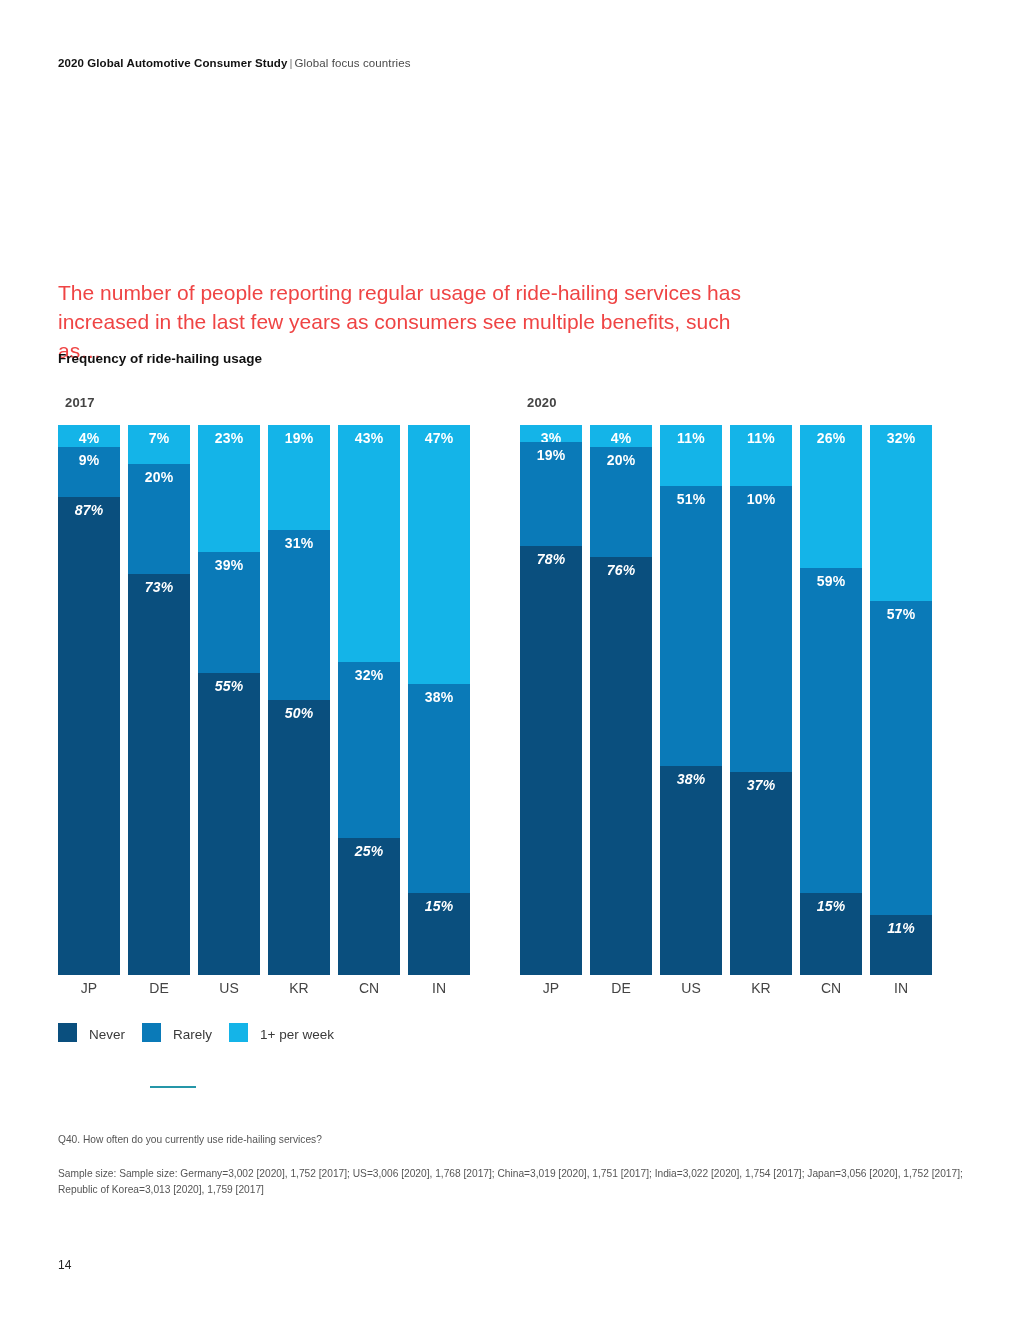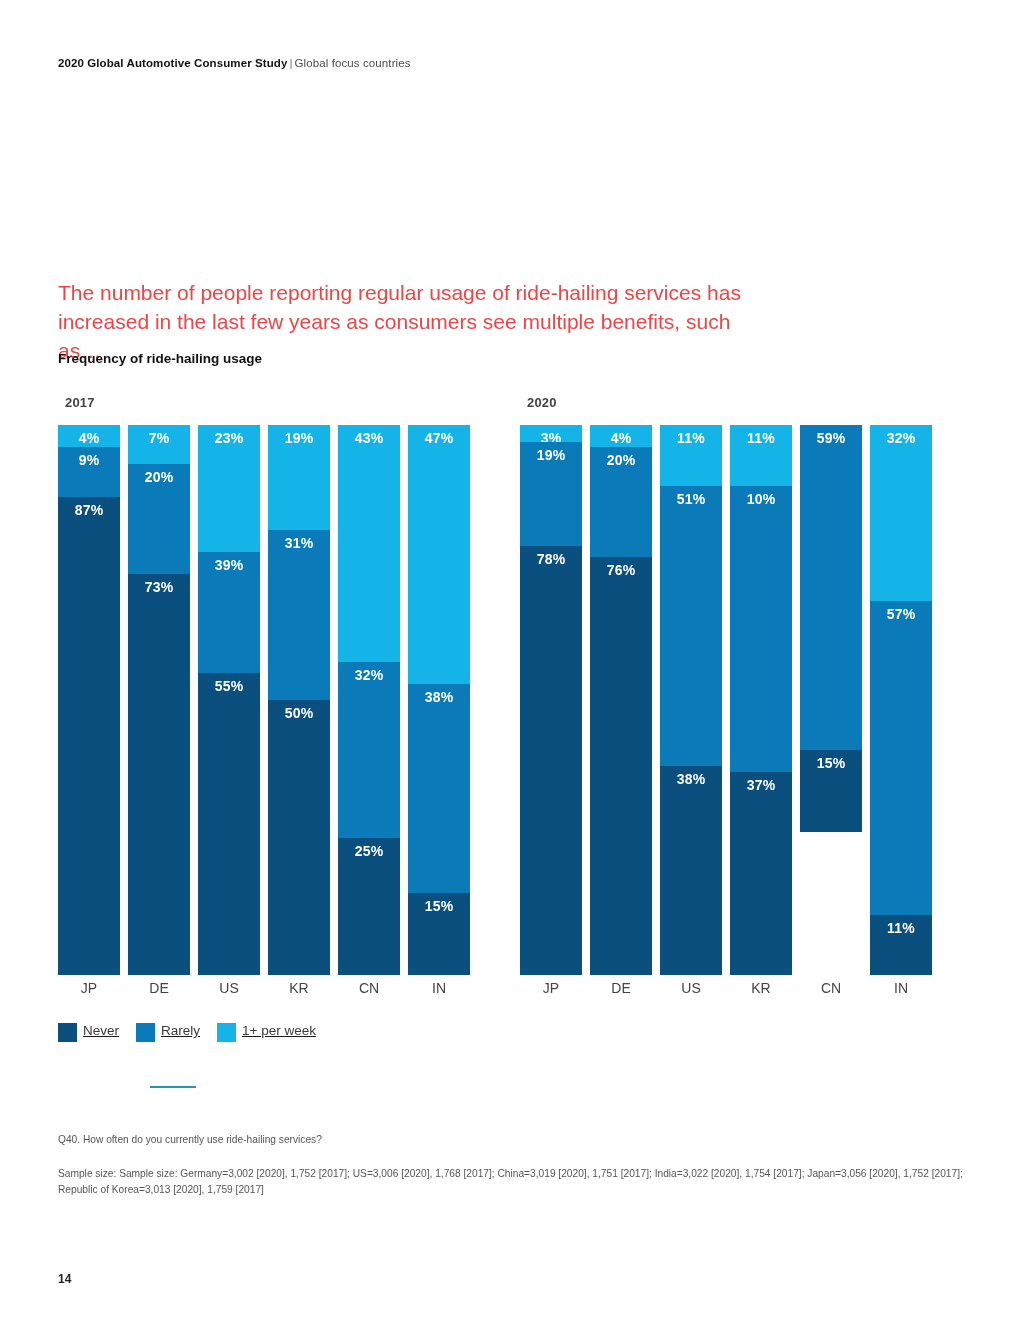--- a/index.html
+++ b/index.html
@@ -104,21 +104,21 @@
     flex-direction: column;
   }
 
   .seg {
     position: relative;
     box-sizing: border-box;
     width: 100%;
   }
   .seg-week  { background: #14b4e8; }
   .seg-rare  { background: #0a7ab8; }
-  .seg-never { background: #0a4f7e; }
+  .seg-never { background: #0a4f7e; font-style: italic; }
 
   .seg-label {
     position: absolute;
     top: 5px;
     left: 0;
     right: 0;
     text-align: center;
     font-size: 14px;
     font-weight: bold;
     color: #ffffff;
@@ -146,24 +146,23 @@
   .legend {
     position: absolute;
     left: 58px;
     top: 1023px;
     display: flex;
     align-items: center;
     gap: 7px;
   }
   .legend-item {
     display: flex;
-    align-items: flex-start;
-    gap: 6px;
+    align-items: flex-end;
+    gap: 12px;
     margin-right: 10px;
-    text-decoration: underline;
   }
   .legend-swatch {
     width: 19px;
     height: 19px;
     flex: none;
   }
   .legend-text {
     font-size: 13.5px;
     color: #3a3a3a;
   }
@@ -190,23 +189,22 @@
   }
   .footnote-q { margin-bottom: 17px; }
   .footnote-sample { }
 
   
   .page-number {
     position: absolute;
     left: 58px;
     top: 1258px;
     font-size: 12px;
-    font-weight: bold;
+    font-weight: normal;
     color: #222222;
-    margin-top: 14px;
   }
 </style>
 </head>
 <body>
 
 <div class="running-header">
   <span class="rh-bold">2020 Global Automotive Consumer Study</span><span class="rh-sep">|</span><span class="rh-light">Global focus countries</span>
 </div>
 
 <div class="headline">
@@ -339,20 +337,23 @@
             <span class="seg-label">11%</span>
           </div>
           <div class="seg seg-rare" style="height: 52%;">
             <span class="seg-label">10%</span>
           </div>
           <div class="seg seg-never" style="height: 37%;">
             <span class="seg-label">37%</span>
           </div>
         </div>
         <div class="bar" style="left: 280px;">
+          <div class="seg seg-week" style="height: 26%;">
+            <span class="seg-label">26%</span>
+          </div>
           <div class="seg seg-rare" style="height: 59%;">
             <span class="seg-label">59%</span>
           </div>
           <div class="seg seg-never" style="height: 15%;">
             <span class="seg-label">15%</span>
           </div>
         </div>
         <div class="bar" style="left: 350px;">
           <div class="seg seg-week" style="height: 32%;">
             <span class="seg-label">32%</span>

